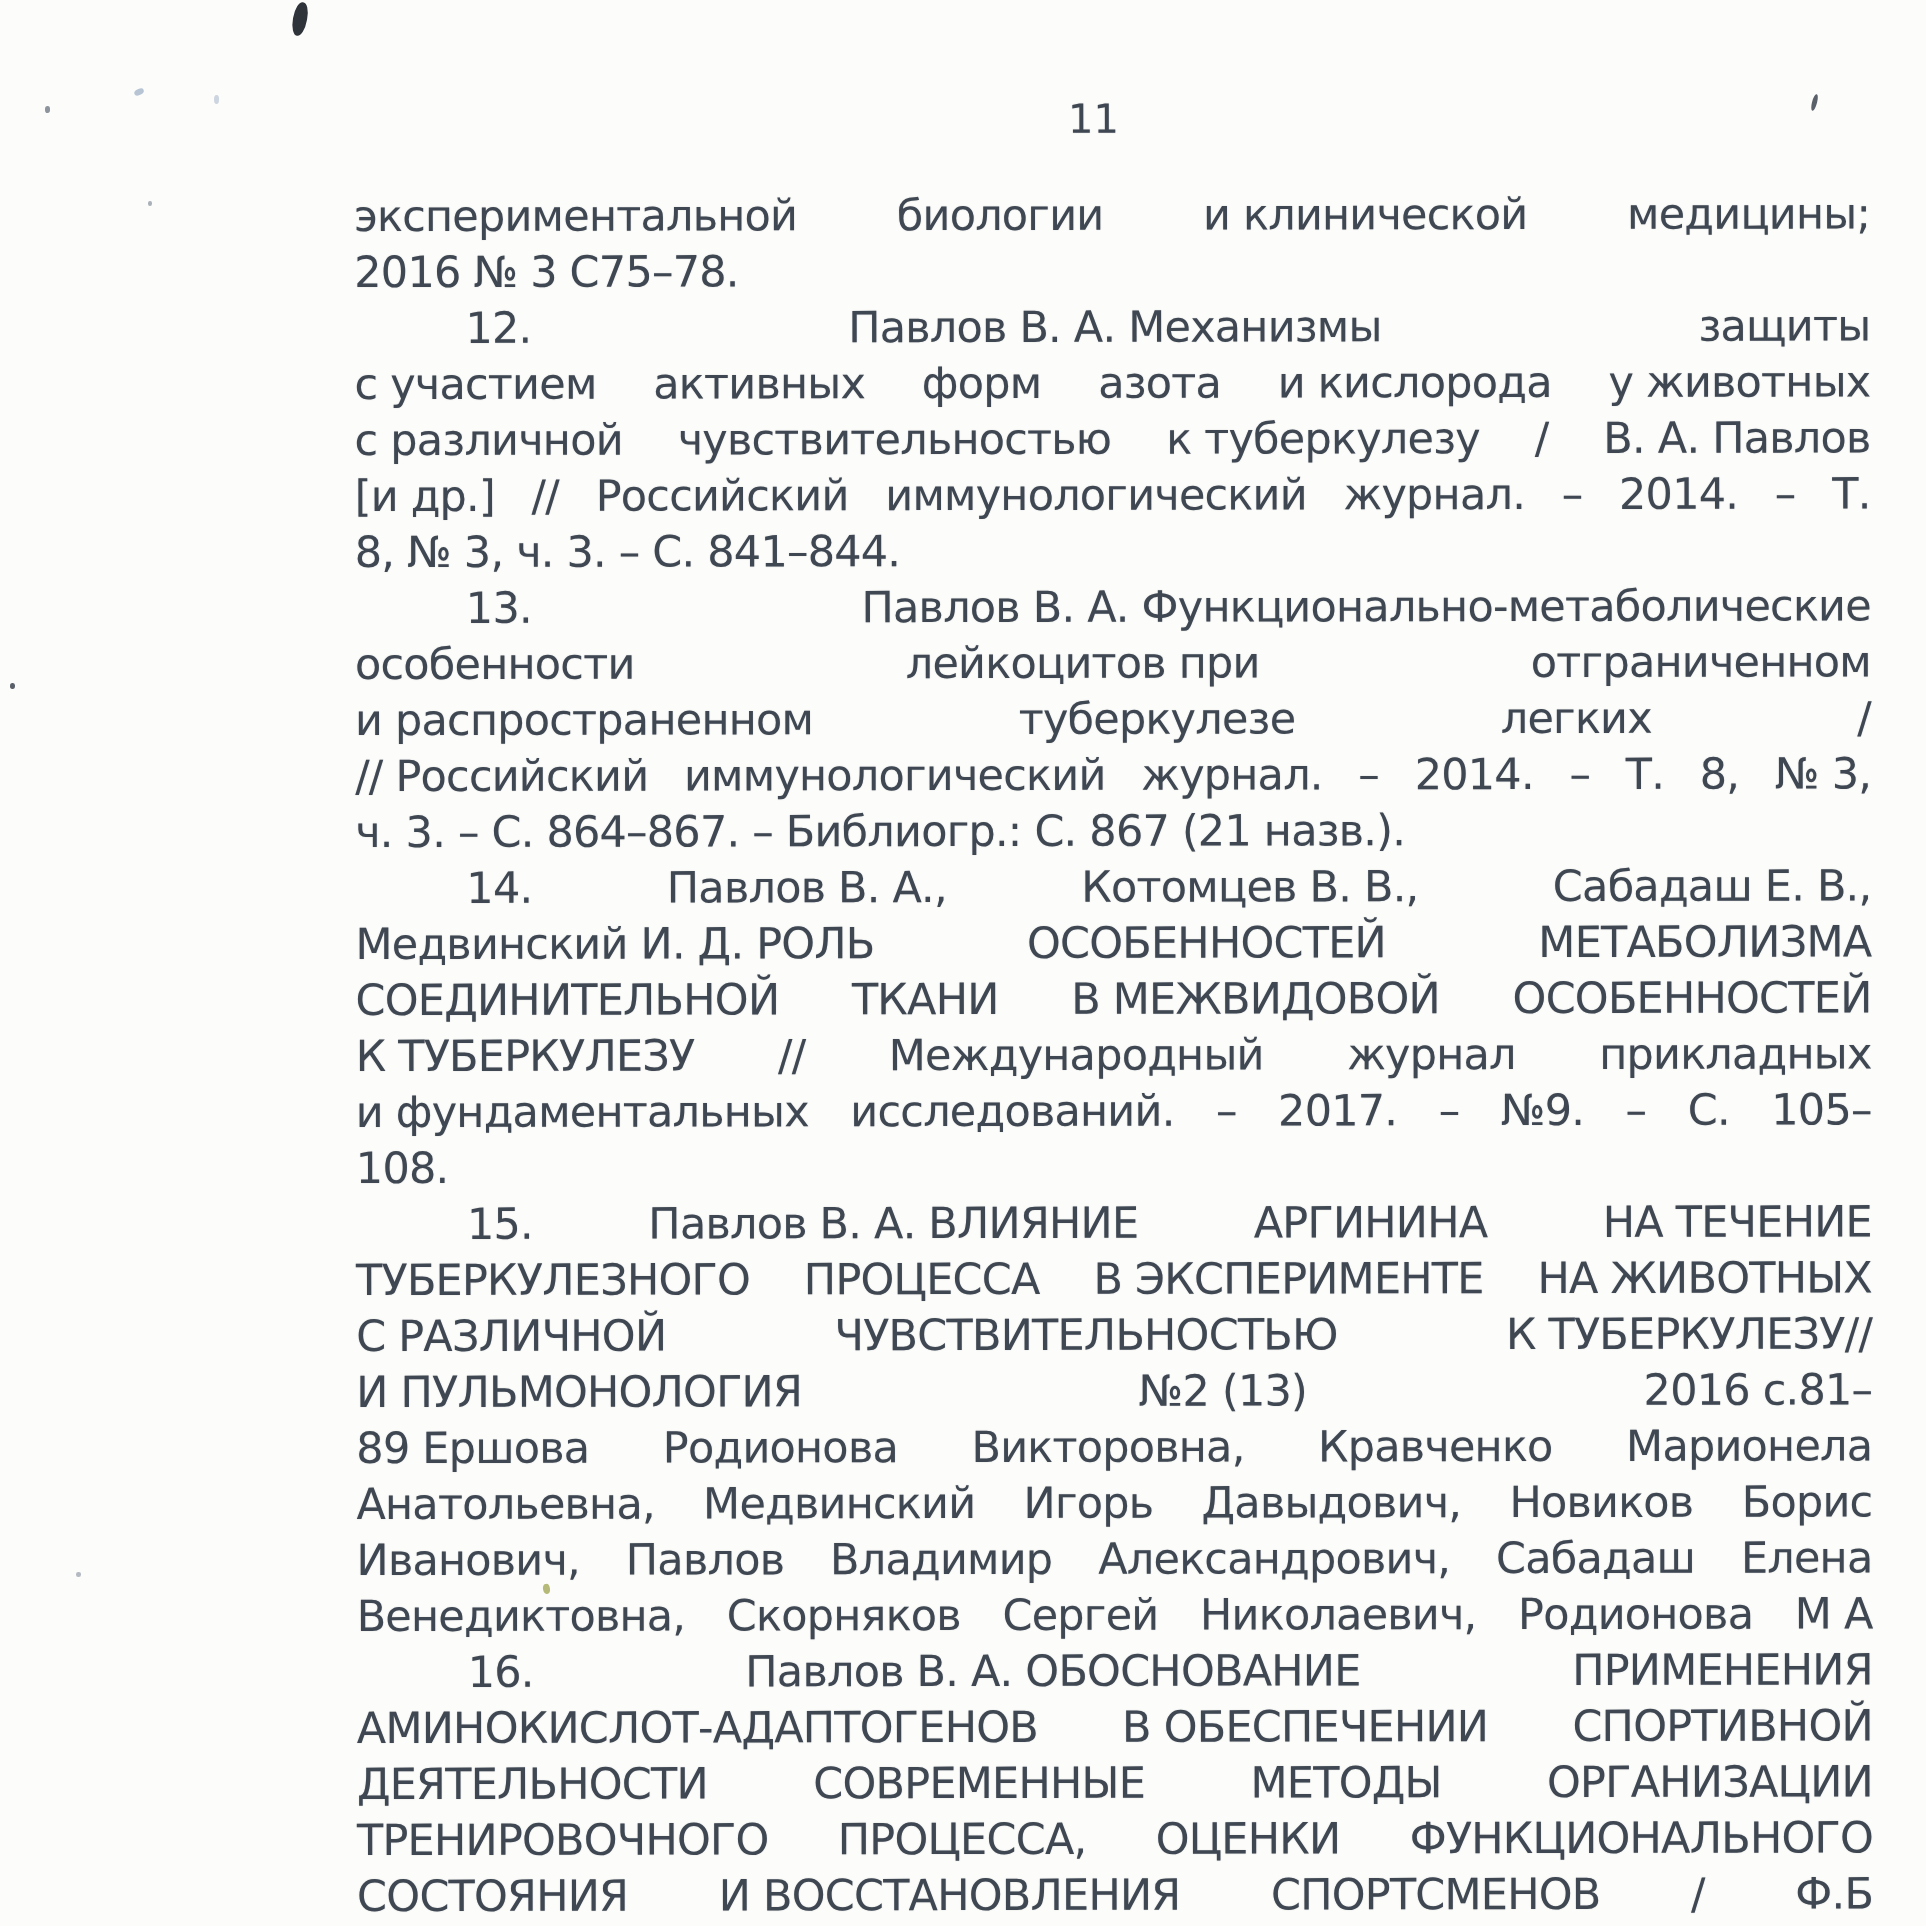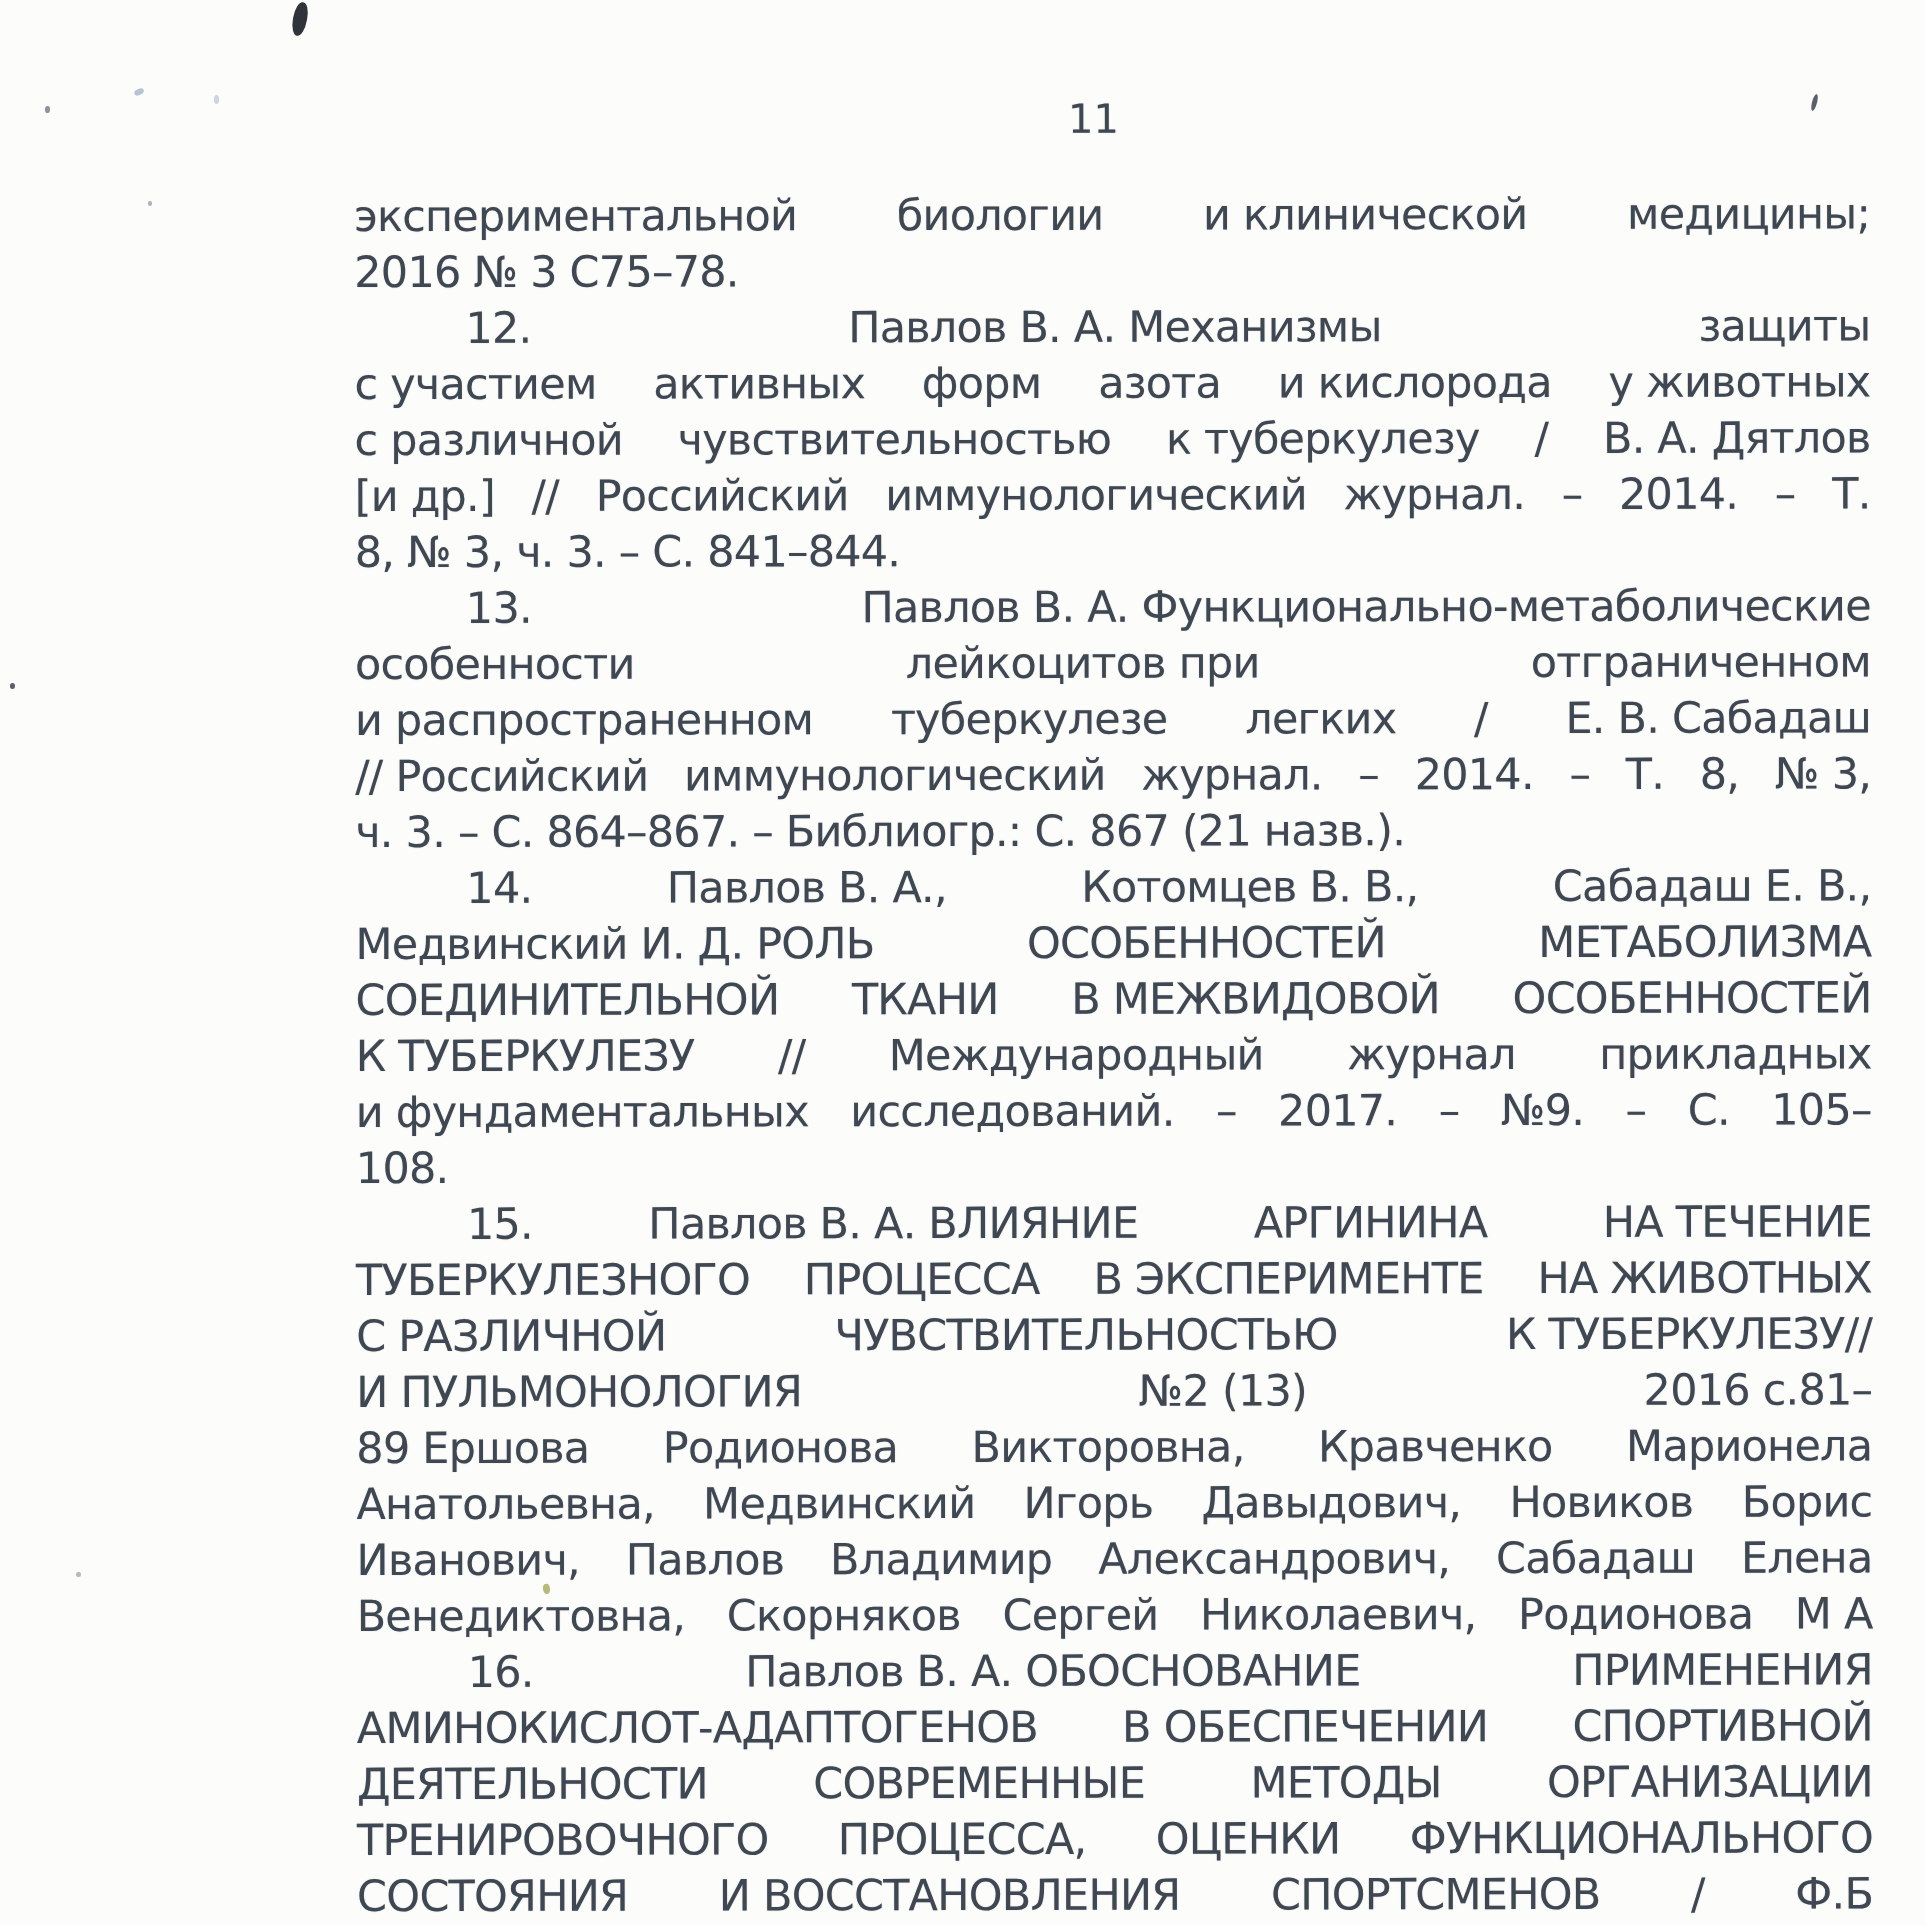--- a/index.html
+++ b/index.html
@@ -54,21 +54,21 @@
           <span class="g">форм</span>
           <span class="g">азота</span>
           <span class="g">и кислорода</span>
           <span class="g">у животных</span>
         </div>
         <div class="line just">
           <span class="g">с различной</span>
           <span class="g">чувствительностью</span>
           <span class="g">к туберкулезу</span>
           <span class="g">/</span>
-          <span class="g">В. А. Дятлов</span>
+          <span class="g">В. А. Павлов</span>
         </div>
         <div class="line just">
           <span class="g">[и др.]</span>
           <span class="g">//</span>
           <span class="g">Российский</span>
           <span class="g">иммунологический</span>
           <span class="g">журнал.</span>
           <span class="g">–</span>
           <span class="g">2014.</span>
           <span class="g">–</span>
@@ -82,21 +82,20 @@
         <div class="line just">
           <span class="g">особенности</span>
           <span class="g">лейкоцитов при</span>
           <span class="g">отграниченном</span>
         </div>
         <div class="line just">
           <span class="g">и распространенном</span>
           <span class="g">туберкулезе</span>
           <span class="g">легких</span>
           <span class="g">/</span>
-          <span class="g">Е. В. Сабадаш</span>
         </div>
         <div class="line just">
           <span class="g">// Российский</span>
           <span class="g">иммунологический</span>
           <span class="g">журнал.</span>
           <span class="g">–</span>
           <span class="g">2014.</span>
           <span class="g">–</span>
           <span class="g">Т.</span>
           <span class="g">8,</span>

